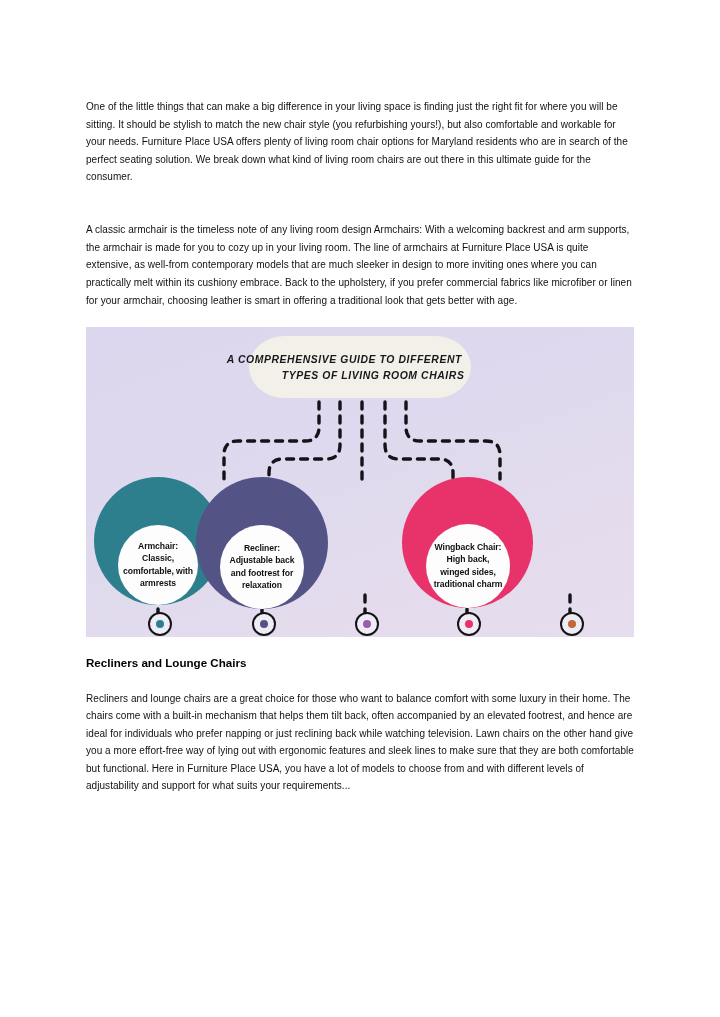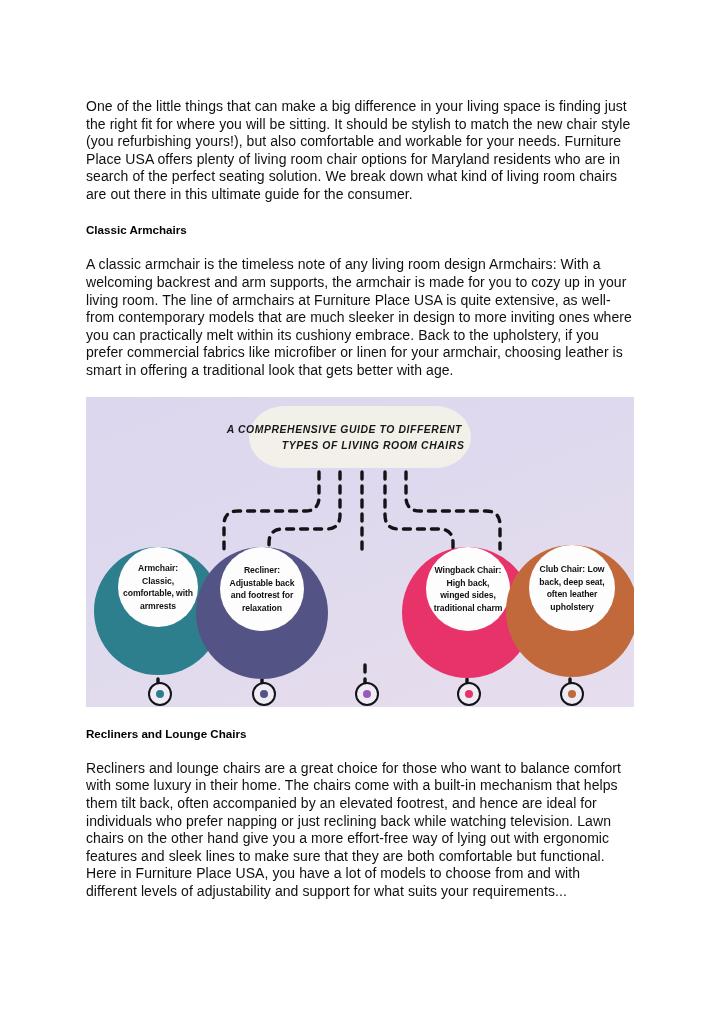--- a/index.html
+++ b/index.html
@@ -26,21 +26,21 @@
 
   .content {
     position: absolute;
     left: 86px;
     top: 98px;
     width: 548px;
   }
 
   p.para {
     margin: 0 0 0 0;
-    font-size: 14px;
+    font-size: 10px;
     line-height: 17.6px;
     color: #101010;
     text-align: left;
     letter-spacing: 0.005em;
   }
 
   h3.heading {
     margin: 0;
     font-size: 11.6px;
     line-height: 17.6px;
@@ -92,21 +92,21 @@
     color: #18181a;
     line-height: 16px;
     white-space: nowrap;
     transform: scaleX(0.93);
   }
 
   .circle {
     position: absolute;
     border-radius: 50%;
     display: flex;
-    align-items: flex-start;
+    align-items: flex-end;
     justify-content: center;
   }
   .circle .inner {
     background: #fdfdfd;
     border-radius: 50%;
     display: flex;
     align-items: center;
     justify-content: center;
     text-align: center;
   }
@@ -140,21 +140,20 @@
 </style>
 </head>
 <body>
 
 <div id="page">
   <div class="content">
 
     <p class="para">One of the little things that can make a big difference in your living space is finding just the right fit for where you will be sitting. It should be stylish to match the new chair style (you refurbishing yours!), but also comfortable and workable for your needs. Furniture Place USA offers plenty of living room chair options for Maryland residents who are in search of the perfect seating solution. We break down what kind of living room chairs are out there in this ultimate guide for the consumer.</p>
 
     <div class="gap-head"></div>
-    <h3 class="heading">Classic Armchairs</h3>
     <div class="gap-para"></div>
 
     <p class="para">A classic armchair is the timeless note of any living room design Armchairs: With a welcoming backrest and arm supports, the armchair is made for you to cozy up in your living room. The line of armchairs at Furniture Place USA is quite extensive, as well-from contemporary models that are much sleeker in design to more inviting ones where you can practically melt within its cushiony embrace. Back to the upholstery, if you prefer commercial fabrics like microfiber or linen for your armchair, choosing leather is smart in offering a traditional look that gets better with age.</p>
 
     <div class="gap-head"></div>
 
     <div class="infographic">
 
       <svg class="info-svg" viewBox="0 0 548 310">
         <g fill="none" stroke="#131318" stroke-width="3.4" stroke-linecap="round" stroke-dasharray="7 7">
@@ -194,25 +193,20 @@
         </div>
       </div>
 
 
       <div class="circle" style="left:316px; top:150px; width:131px; height:131px; background:#e8336a;">
         <div class="inner" style="width:84px;height:84px;">
           <div class="label">Wingback Chair: High back, winged sides, traditional charm</div>
         </div>
       </div>
 
-      <div class="circle" style="left:420px; top:148px; width:132px; height:132px; background:#c2693c;">
-        <div class="inner" style="width:86px;height:86px;">
-          <div class="label">Club Chair: Low back, deep seat, often leather upholstery</div>
-        </div>
-      </div>
 
       <div class="node-dot" style="left:62px; top:285px;">
         <div class="core" style="background:#2e7f8e;"></div>
       </div>
       <div class="node-dot" style="left:166px; top:285px;">
         <div class="core" style="background:#545386;"></div>
       </div>
       <div class="node-dot" style="left:269px; top:285px;">
         <div class="core" style="background:#9b5bb5;"></div>
       </div>

